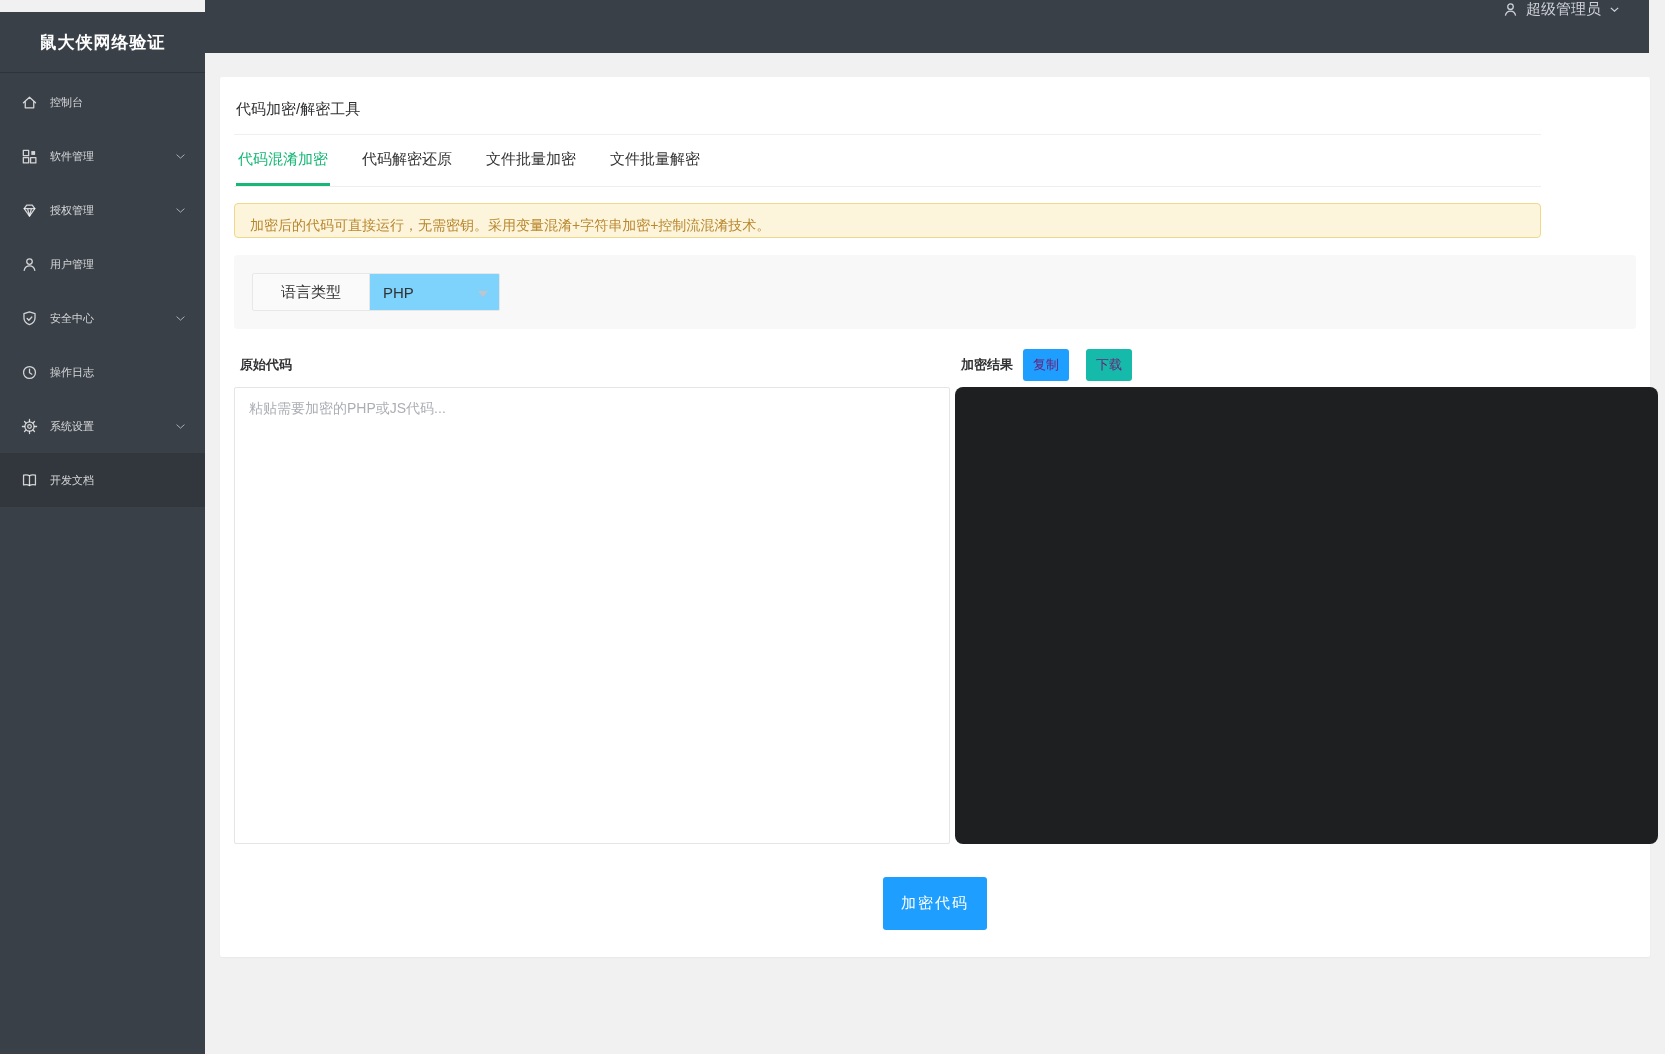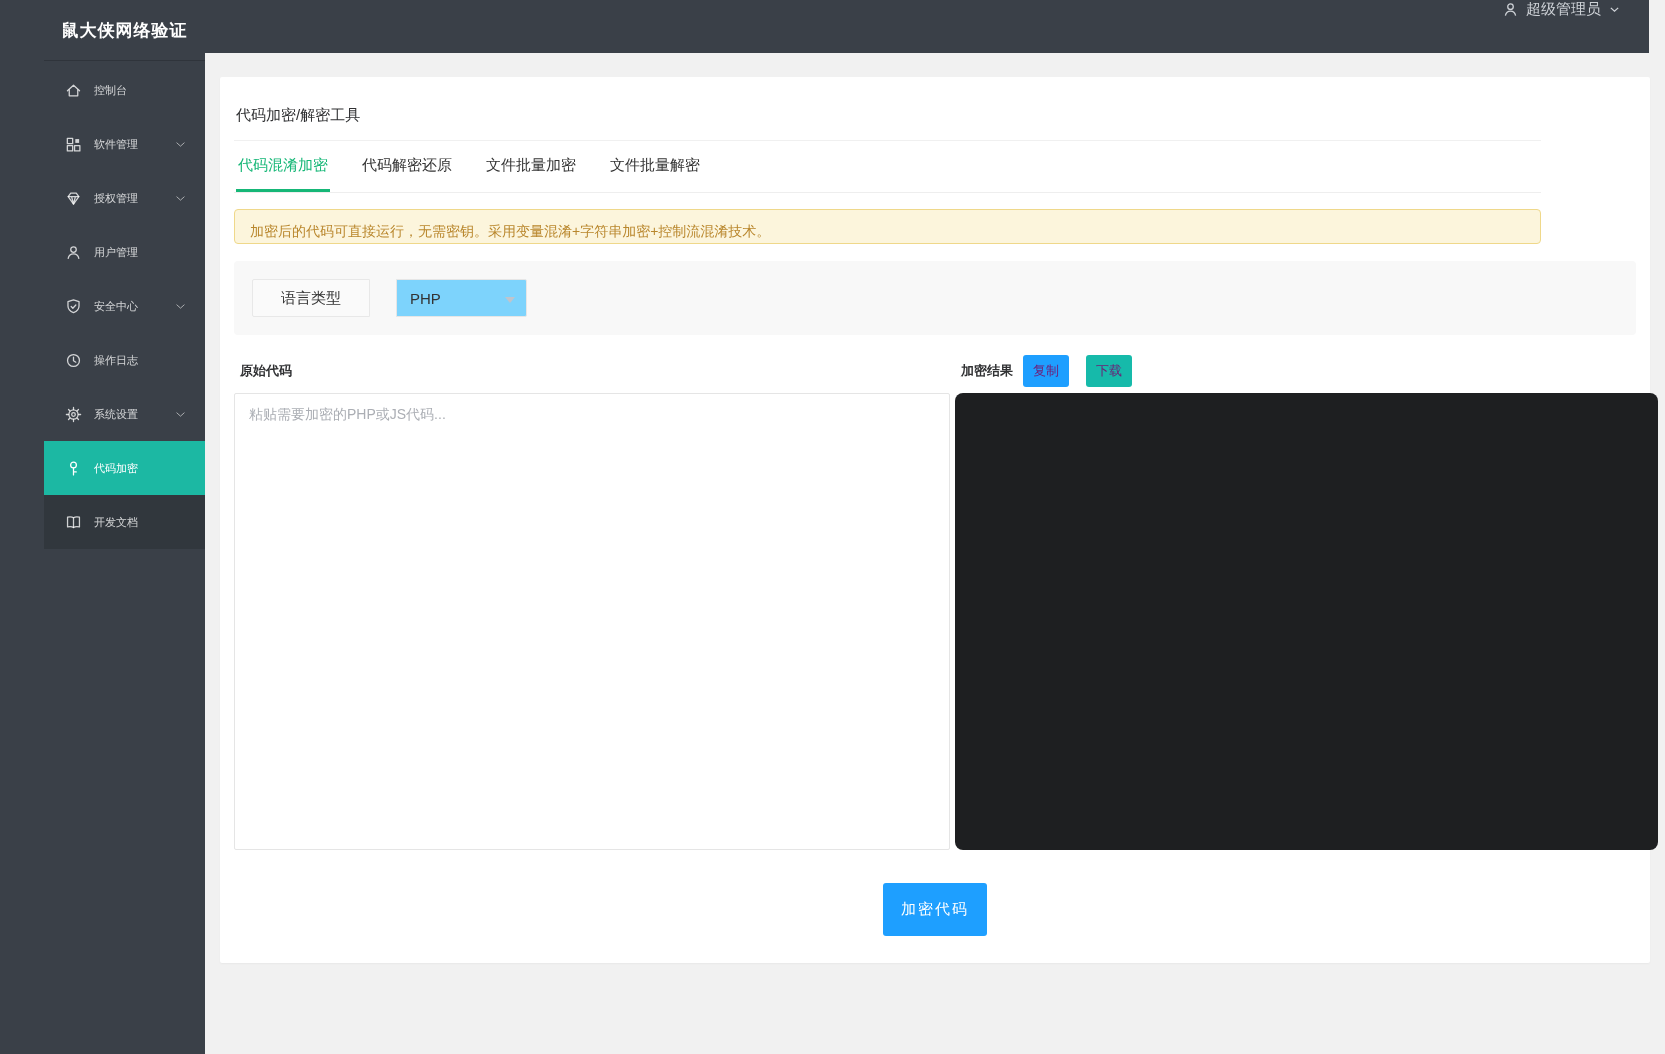--- a/index.html
+++ b/index.html
@@ -15,24 +15,23 @@
   *{box-sizing:border-box;margin:0;padding:0;}
   html,body{width:1665px;height:1054px;overflow:hidden;}
   body{
     font-family:"Liberation Sans","DejaVu Sans",sans-serif;
     background:#f1f1f1;
     color:#333;
     font-size:15px;
   }
   
   .sidebar{
-    position:fixed;left:0;top:0;bottom:0;width:205px;
+    position:fixed;left:0;top:12px;bottom:0;width:205px;
     background:var(--sidebar-bg);
     z-index:20;
-    padding-left:44px;
   }
   .logo{
     height:61px;line-height:61px;text-align:center;
     color:#ffffff;font-size:17px;font-weight:bold;letter-spacing:1px;
     border-bottom:1px solid rgba(0,0,0,.18);
   }
   .menu{padding-top:2px;}
   .menu-item{
     height:54px;display:flex;align-items:center;
     padding:0 18px 0 21px;cursor:pointer;
@@ -58,21 +57,21 @@
     color:#cfd3d8;font-size:15px;
   }
   .user-menu svg{display:block;}
   
   .main{
     position:absolute;left:205px;top:61px;right:0;bottom:0;
     padding:16px 15px 0 15px;
   }
   .card{
     background:#fff;border-radius:2px;
-    padding:10px 14px 27px 14px;
+    padding:4px 14px 27px 14px;
     box-shadow:0 1px 2px rgba(0,0,0,.04);
   }
   .head-zone{width:1307px;max-width:100%;}
   .card-title{
     padding:19px 0 15px 2px;
     font-size:15px;color:#303133;font-weight:normal;
     border-bottom:1px solid #f0f0f0;
   }
   .tab-bar{
     display:flex;align-items:stretch;
@@ -97,21 +96,20 @@
     font-size:14px;line-height:43px;
     padding:0 15px;
     overflow:hidden;white-space:nowrap;
   }
   
   .form-strip{
     margin-top:17px;height:74px;
     background:#f8f8f8;border-radius:4px;
     display:flex;align-items:center;
     padding:0 18px;
-    gap:27px;
   }
   .form-label{
     width:118px;height:38px;
     background:#fafafa;border:1px solid #e8e8e8;
     display:flex;align-items:center;justify-content:center;
     font-size:15px;color:#333;
     border-radius:2px 0 0 2px;
   }
   .select{
     position:relative;width:131px;height:38px;margin-left:-1px;
@@ -251,29 +249,20 @@
             <circle cx="8" cy="8" r="1.7"></circle>
             <path d="M8 1.3v2M8 12.7v2M1.3 8h2M12.7 8h2M3.3 3.3l1.4 1.4M11.3 11.3l1.4 1.4M12.7 3.3l-1.4 1.4M4.7 11.3l-1.4 1.4"></path>
           </svg>
         </span>
         <span class="mi-label">系统设置</span>
         <span class="mi-chev">
           <svg viewBox="0 0 16 16" fill="none" stroke="currentColor" stroke-width="1.2" stroke-linecap="round" stroke-linejoin="round">
             <path d="M3.5 6l4.5 4 4.5-4"></path>
           </svg>
         </span>
-      </div>
-      <div class="menu-item active">
-        <span class="mi-icon">
-          <svg viewBox="0 0 16 16" fill="none" stroke="currentColor" stroke-width="1.2" stroke-linecap="round" stroke-linejoin="round">
-            <circle cx="8" cy="4.8" r="2.7"></circle>
-            <path d="M8 7.5V14M8 11.2h2.6"></path>
-          </svg>
-        </span>
-        <span class="mi-label">代码加密</span>
       </div>
       <div class="menu-item dark">
         <span class="mi-icon">
           <svg viewBox="0 0 16 16" fill="none" stroke="currentColor" stroke-width="1.2" stroke-linecap="round" stroke-linejoin="round">
             <path d="M8 3.6C6.6 2.6 4.6 2.5 2.4 3v9.2c2.2-.5 4.2-.4 5.6.6 1.4-1 3.4-1.1 5.6-.6V3c-2.2-.5-4.2-.4-5.6.6z"></path>
             <path d="M8 3.6v9.2"></path>
           </svg>
         </span>
         <span class="mi-label">开发文档</span>
       </div>

